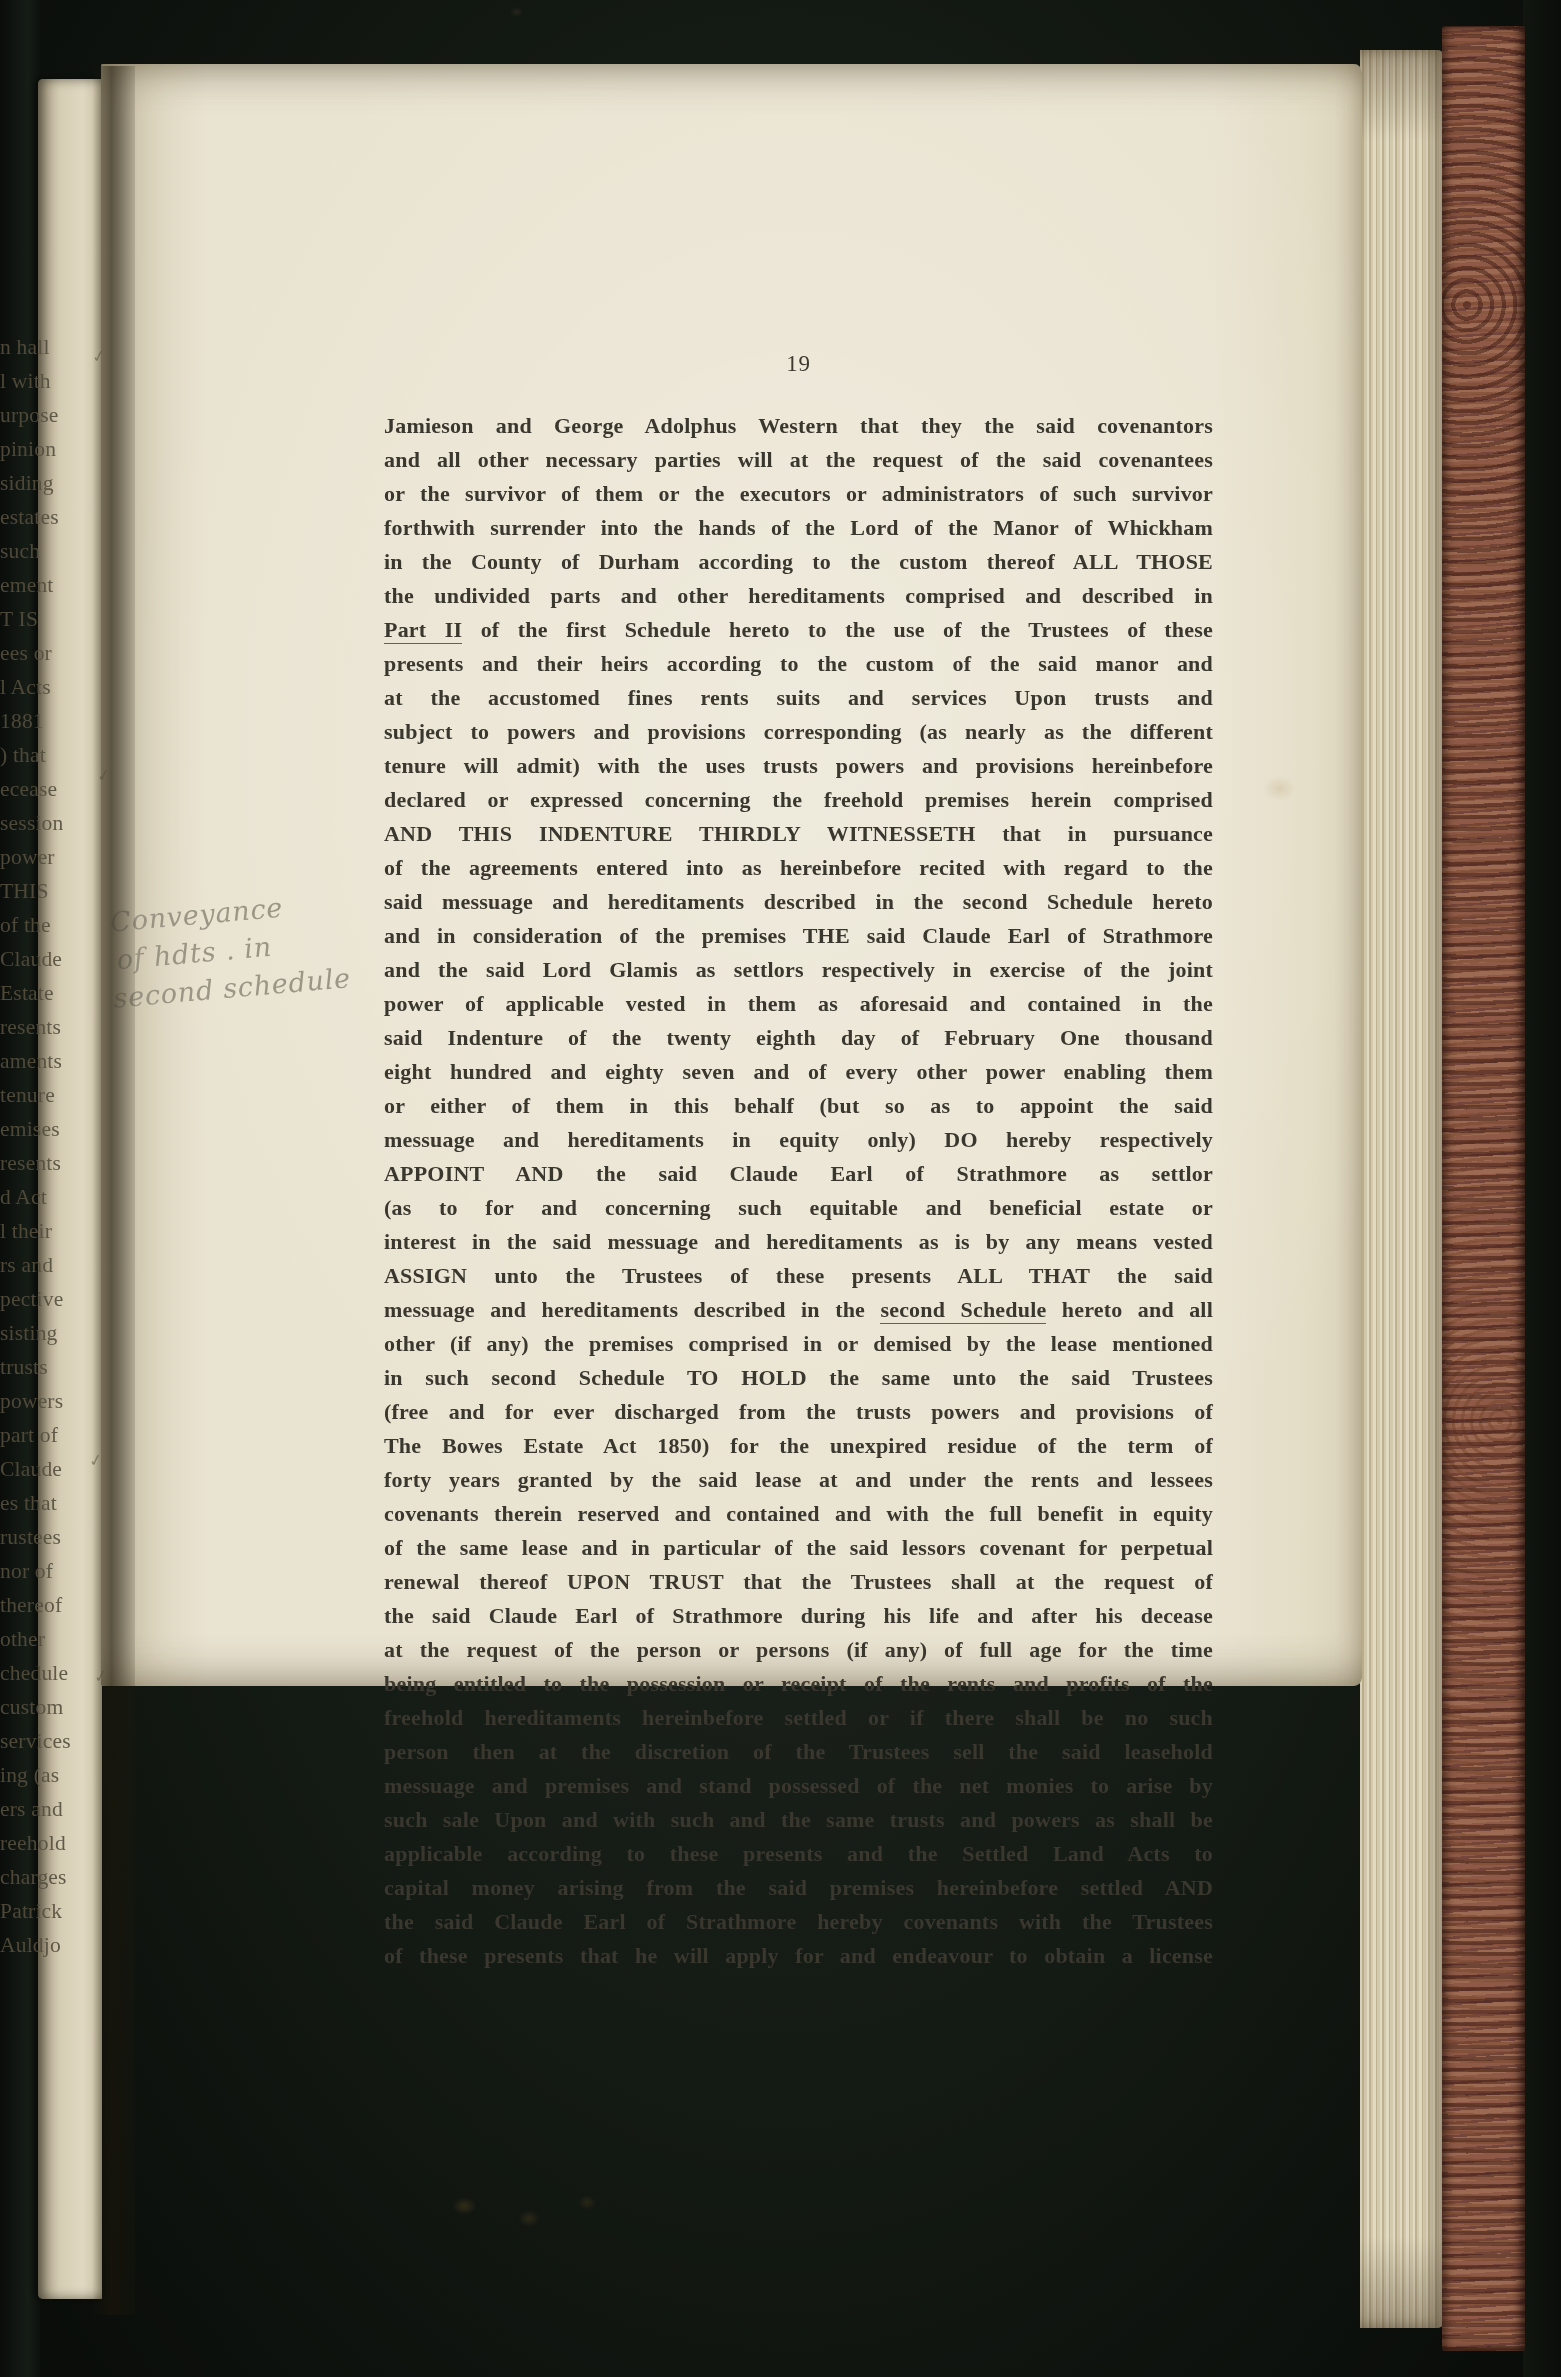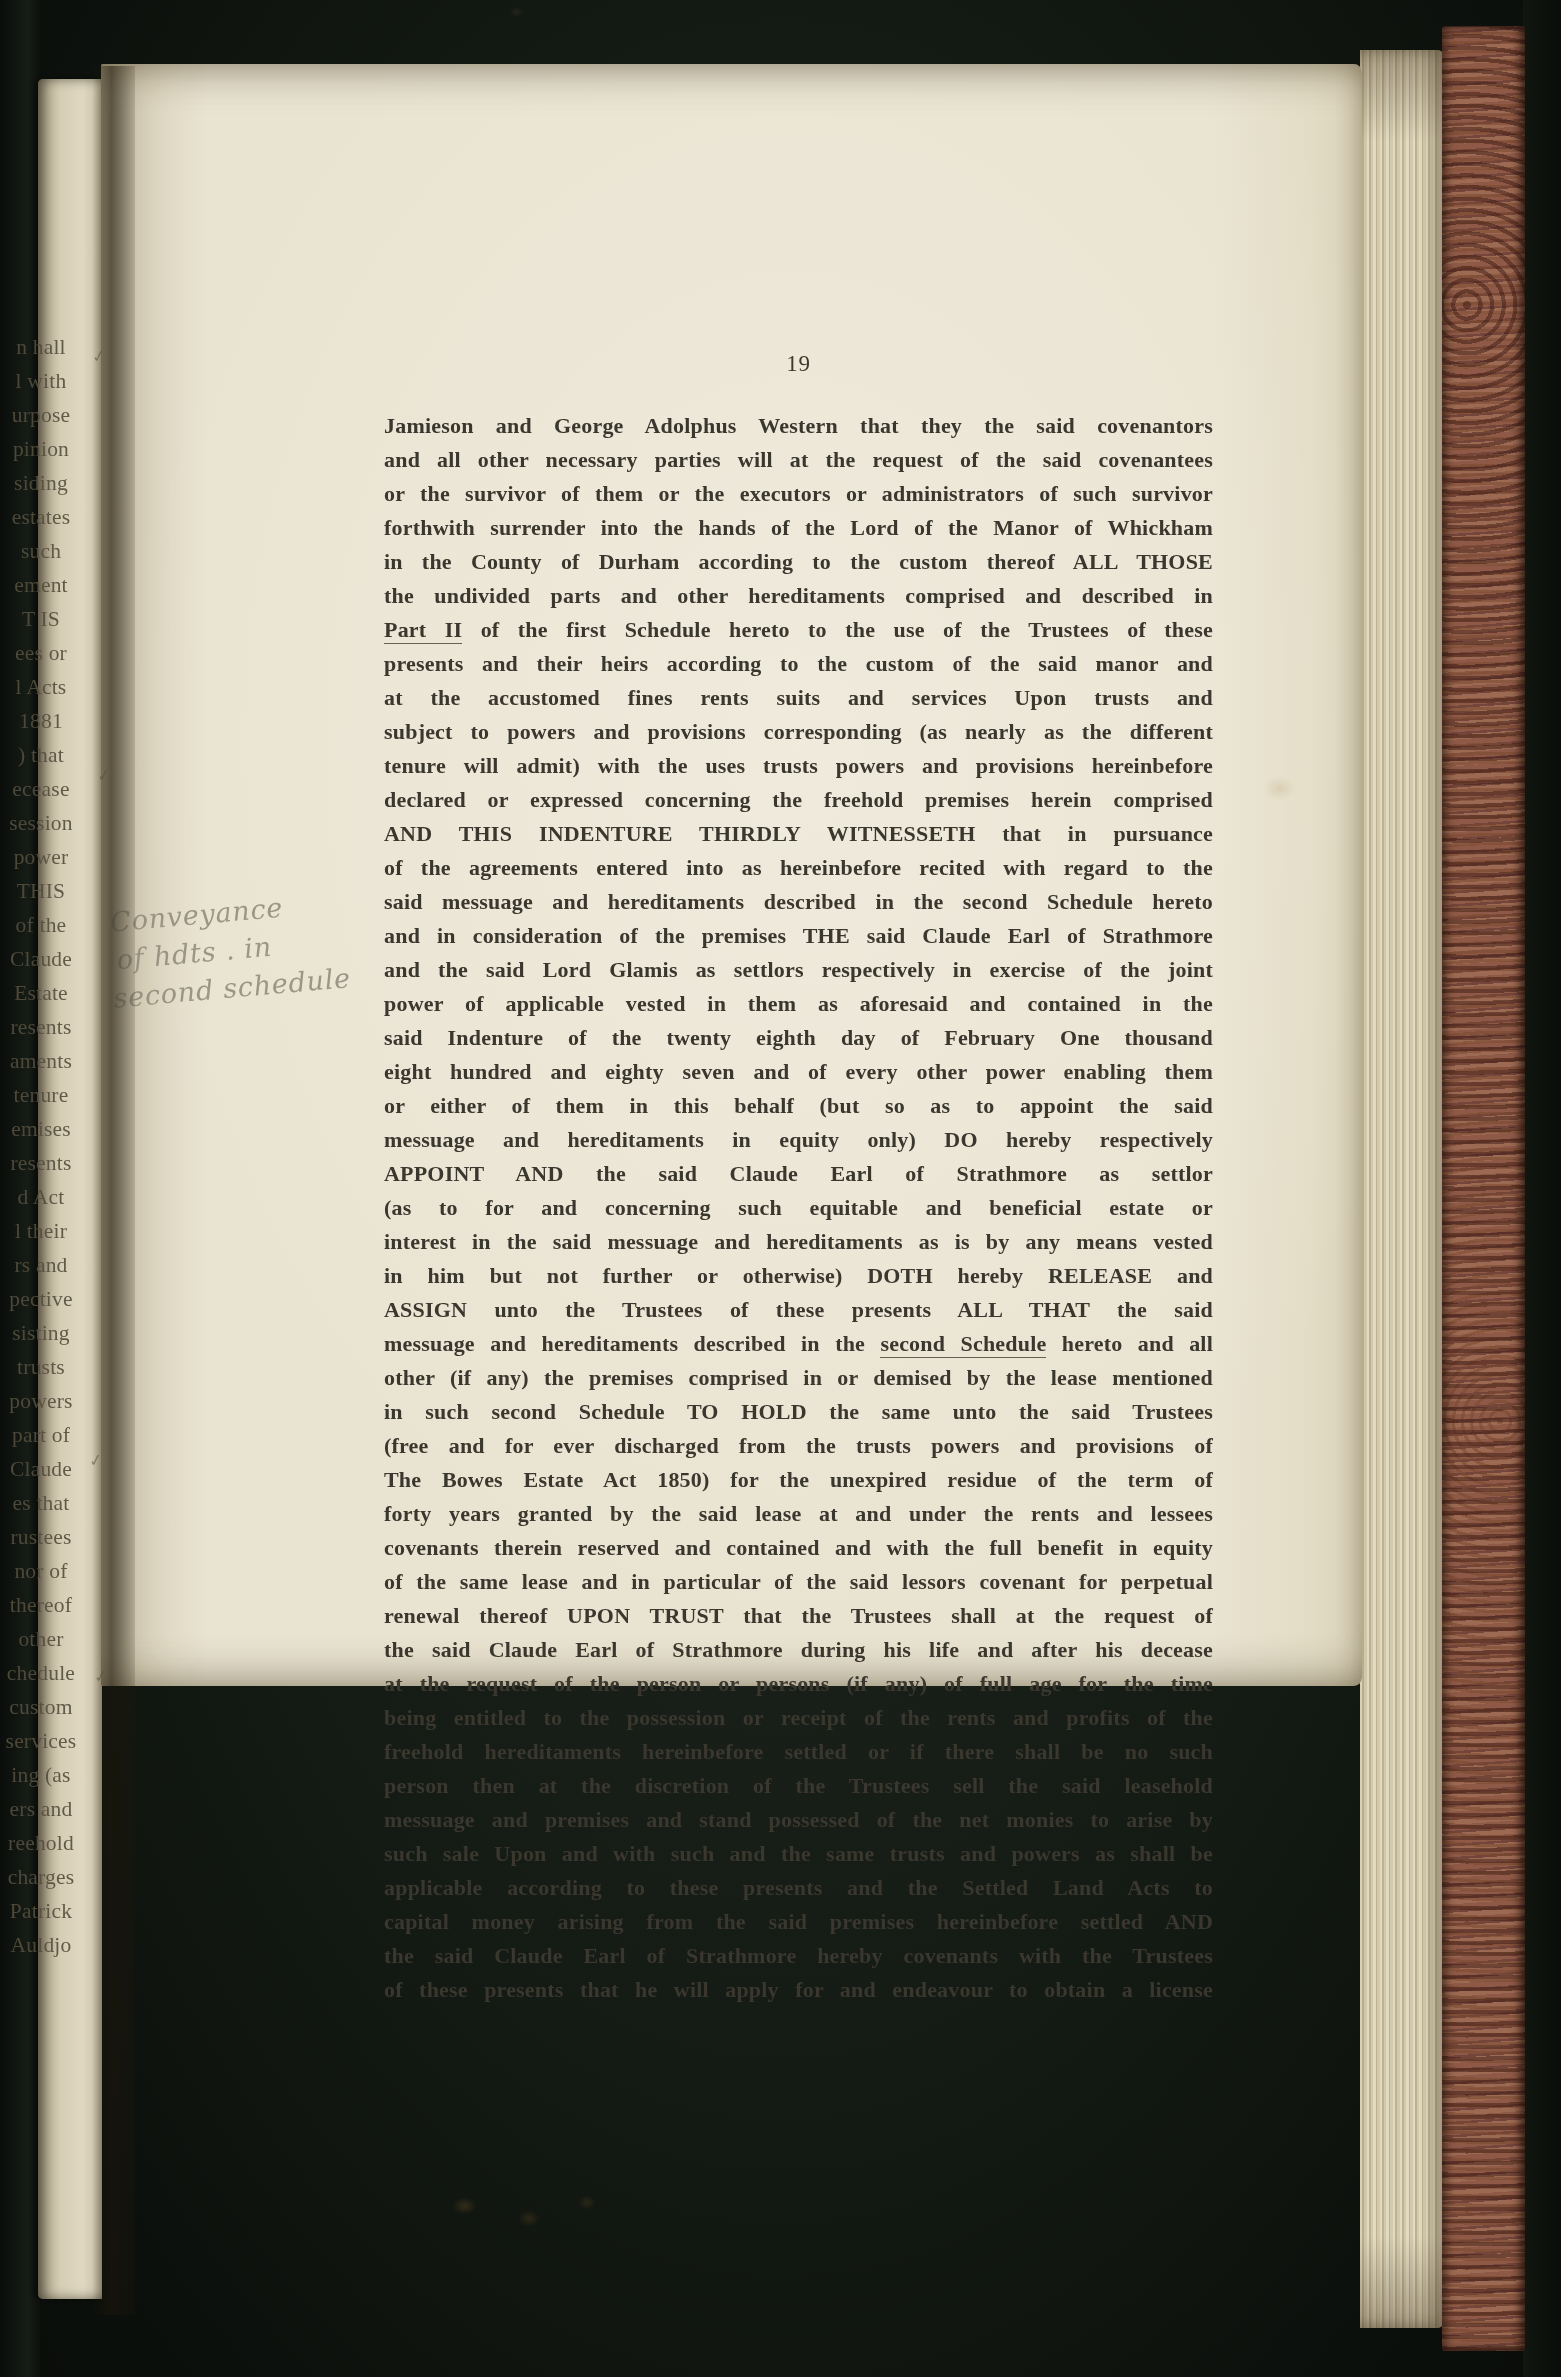--- a/index.html
+++ b/index.html
@@ -20,21 +20,21 @@
   }
   
   .opposite-page {
     position:absolute; left:38px; top:79px; width:64px; height:2220px;
     background: linear-gradient(90deg, #a89d83 0%, #d5cdb4 35%, #e0d8c1 70%, #c4bb9f 100%);
     box-shadow: 5px 0 11.6px rgba(15,12,6,0.55) inset, -3.3px 0 5px rgba(0,0,0,0.4);
     border-radius: 5px 0 0 5px;
   }
   .fragments {
     position:absolute; left:0; top:330px; width:92px;
-    text-align:center; padding-right:10px;
+    text-align:left; padding-right:10px;
     color:#544e3d; font-size:21.5px; line-height:34px; letter-spacing:0.2px;
     opacity:0.9;
   }
   .fragment { height:34px; white-space:nowrap; }
   
   .gutter {
     position:absolute; left:92px; top:66px; width:43px; height:2249px;
     background: linear-gradient(90deg, rgba(20,16,8,0), rgba(28,22,10,0.55) 45%, rgba(35,28,14,0.15) 100%);
     z-index:3; pointer-events:none;
   }
@@ -199,21 +199,20 @@
         <div class="text-line">and in consideration of the premises THE said Claude Earl of Strathmore</div>
         <div class="text-line">and the said Lord Glamis as settlors respectively in exercise of the joint</div>
         <div class="text-line">power of applicable vested in them as aforesaid and contained in the</div>
         <div class="text-line">said Indenture of the twenty eighth day of February One thousand</div>
         <div class="text-line">eight hundred and eighty seven and of every other power enabling them</div>
         <div class="text-line">or either of them in this behalf (but so as to appoint the said</div>
         <div class="text-line">messuage and hereditaments in equity only) DO hereby respectively</div>
         <div class="text-line">APPOINT AND the said Claude Earl of Strathmore as settlor</div>
         <div class="text-line">(as to for and concerning such equitable and beneficial estate or</div>
         <div class="text-line">interest in the said messuage and hereditaments as is by any means vested</div>
-        <div class="text-line">in him but not further or otherwise) DOTH hereby RELEASE and</div>
         <div class="text-line">ASSIGN unto the Trustees of these presents ALL THAT the said</div>
         <div class="text-line">messuage and hereditaments described in the <span class="underlined">second Schedule</span> hereto and all</div>
         <div class="text-line">other (if any) the premises comprised in or demised by the lease mentioned</div>
         <div class="text-line">in such second Schedule TO HOLD the same unto the said Trustees</div>
         <div class="text-line">(free and for ever discharged from the trusts powers and provisions of</div>
         <div class="text-line">The Bowes Estate Act 1850) for the unexpired residue of the term of</div>
         <div class="text-line">forty years granted by the said lease at and under the rents and lessees</div>
         <div class="text-line">covenants therein reserved and contained and with the full benefit in equity</div>
         <div class="text-line">of the same lease and in particular of the said lessors covenant for perpetual</div>
         <div class="text-line">renewal thereof UPON TRUST that the Trustees shall at the request of</div>

